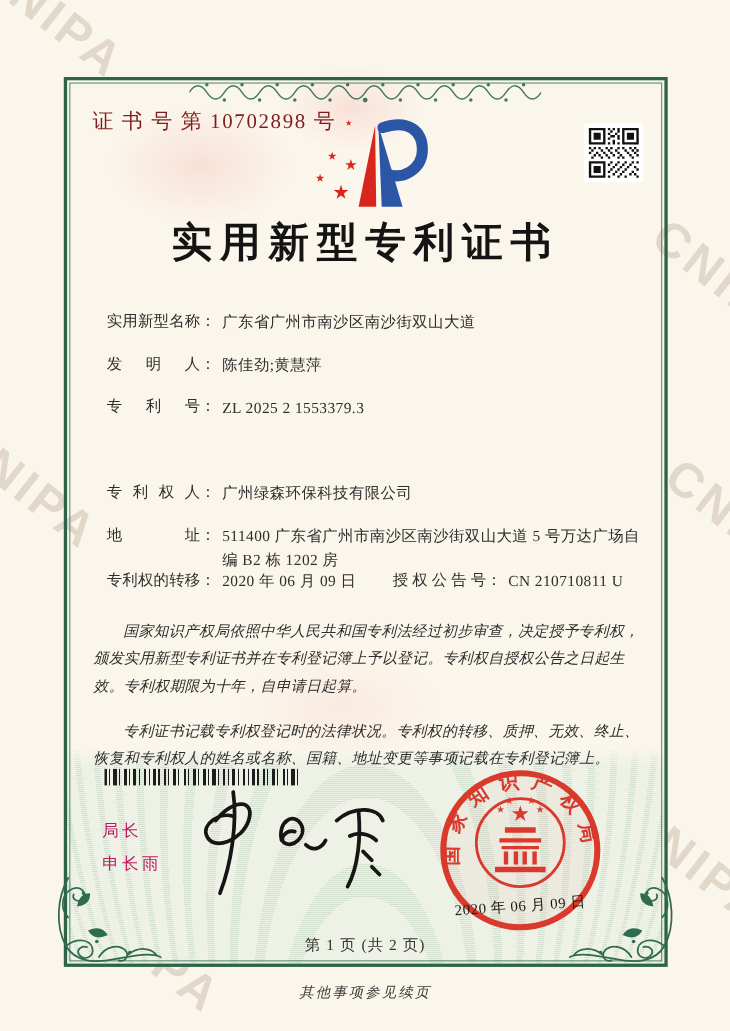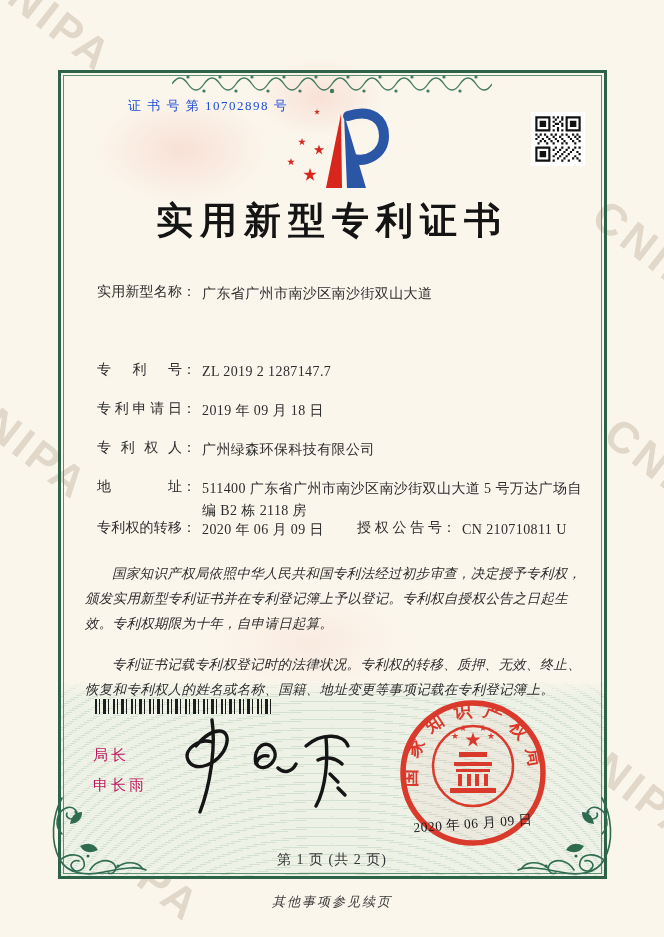--- a/index.html
+++ b/index.html
@@ -19,21 +19,21 @@
 
   
   .waveband{position:absolute;left:61px;top:682px;width:543px;height:194px;background-color:#edf1e6;
     background-image:
       linear-gradient(rgba(251,246,236,.85),rgba(251,246,236,0) 16px),
       repeating-radial-gradient(1400px 420px at 50% 230%,rgba(90,140,100,.17) 0 1px,rgba(90,140,100,0) 1px 6px);}
 
   .ornament{position:absolute;pointer-events:none;}
 
   
-  .certno{position:absolute;left:84px;top:97px;font-size:13px;letter-spacing:1.5px;color:#1d4ed8;margin-left:44px;}
+  .certno{position:absolute;left:84px;top:97px;font-size:19px;letter-spacing:1.5px;color:#7f1d1d;}
   .title{position:absolute;left:0;right:0;top:196px;text-align:center;font-size:37px;font-weight:bold;
          letter-spacing:7px;color:#141414;}
 
   
   .fld{position:absolute;left:85px;font-size:14px;color:#2e2e2e;}
   .lab{display:inline-block;width:85px;text-align:justify;text-align-last:justify;text-justify:inter-character;
        vertical-align:top;margin-left:12px;}
   .colon{vertical-align:top;}
   .val{display:inline-block;margin-left:6px;vertical-align:top;letter-spacing:.4px;line-height:1.55;}
   .addr{max-width:380px;}
@@ -164,31 +164,31 @@
         M12,21h1v1h-1z M15,21h1v1h-1z M19,21h1v1h-1z M21,21h1v1h-1z
         M10,22h1v1h-1z M14,22h1v1h-1z M17,22h1v1h-1z M22,22h1v1h-1z"></path>
     </g>
   </svg>
 
   <div class="title">实用新型专利证书</div>
 
   <div class="fld" style="top:283px;">
     <span class="lab">实用新型名称</span><span class="colon">：</span><span class="val">广东省广州市南沙区南沙街双山大道</span>
   </div>
+  <div class="fld" style="top:322px;">
+    <span class="lab">发明人</span><span class="colon">：</span><span class="val">陈佳劲;黄慧萍</span>
+  </div>
   <div class="fld" style="top:361px;">
-    <span class="lab">专利号</span><span class="colon">：</span><span class="val">ZL 2019 2 1287147.7</span>
-  </div>
-  <div class="fld" style="top:400px;">
-    <span class="lab">专利申请日</span><span class="colon">：</span><span class="val">2019 年 09 月 18 日</span>
+    <span class="lab">专利号</span><span class="colon">：</span><span class="val">ZL 2025 2 1553379.3</span>
   </div>
   <div class="fld" style="top:439px;">
     <span class="lab">专利权人</span><span class="colon">：</span><span class="val">广州绿森环保科技有限公司</span>
   </div>
   <div class="fld" style="top:478px;">
-    <span class="lab">地址</span><span class="colon">：</span><span class="val addr">511400 广东省广州市南沙区南沙街双山大道 5 号万达广场自编 B2 栋 2118 房</span>
+    <span class="lab">地址</span><span class="colon">：</span><span class="val addr">511400 广东省广州市南沙区南沙街双山大道 5 号万达广场自编 B2 栋 1202 房</span>
   </div>
   <div class="fld" style="top:519px;width:500px;">
     <span>
       <span class="lab">专利权的转移</span><span class="colon">：</span><span class="val">2020 年 06 月 09 日</span>
     </span>
     <span class="grant2">
       <span class="lab">授权公告号</span><span class="colon">：</span><span class="val">CN 210710811 U</span>
     </span>
   </div>
 

